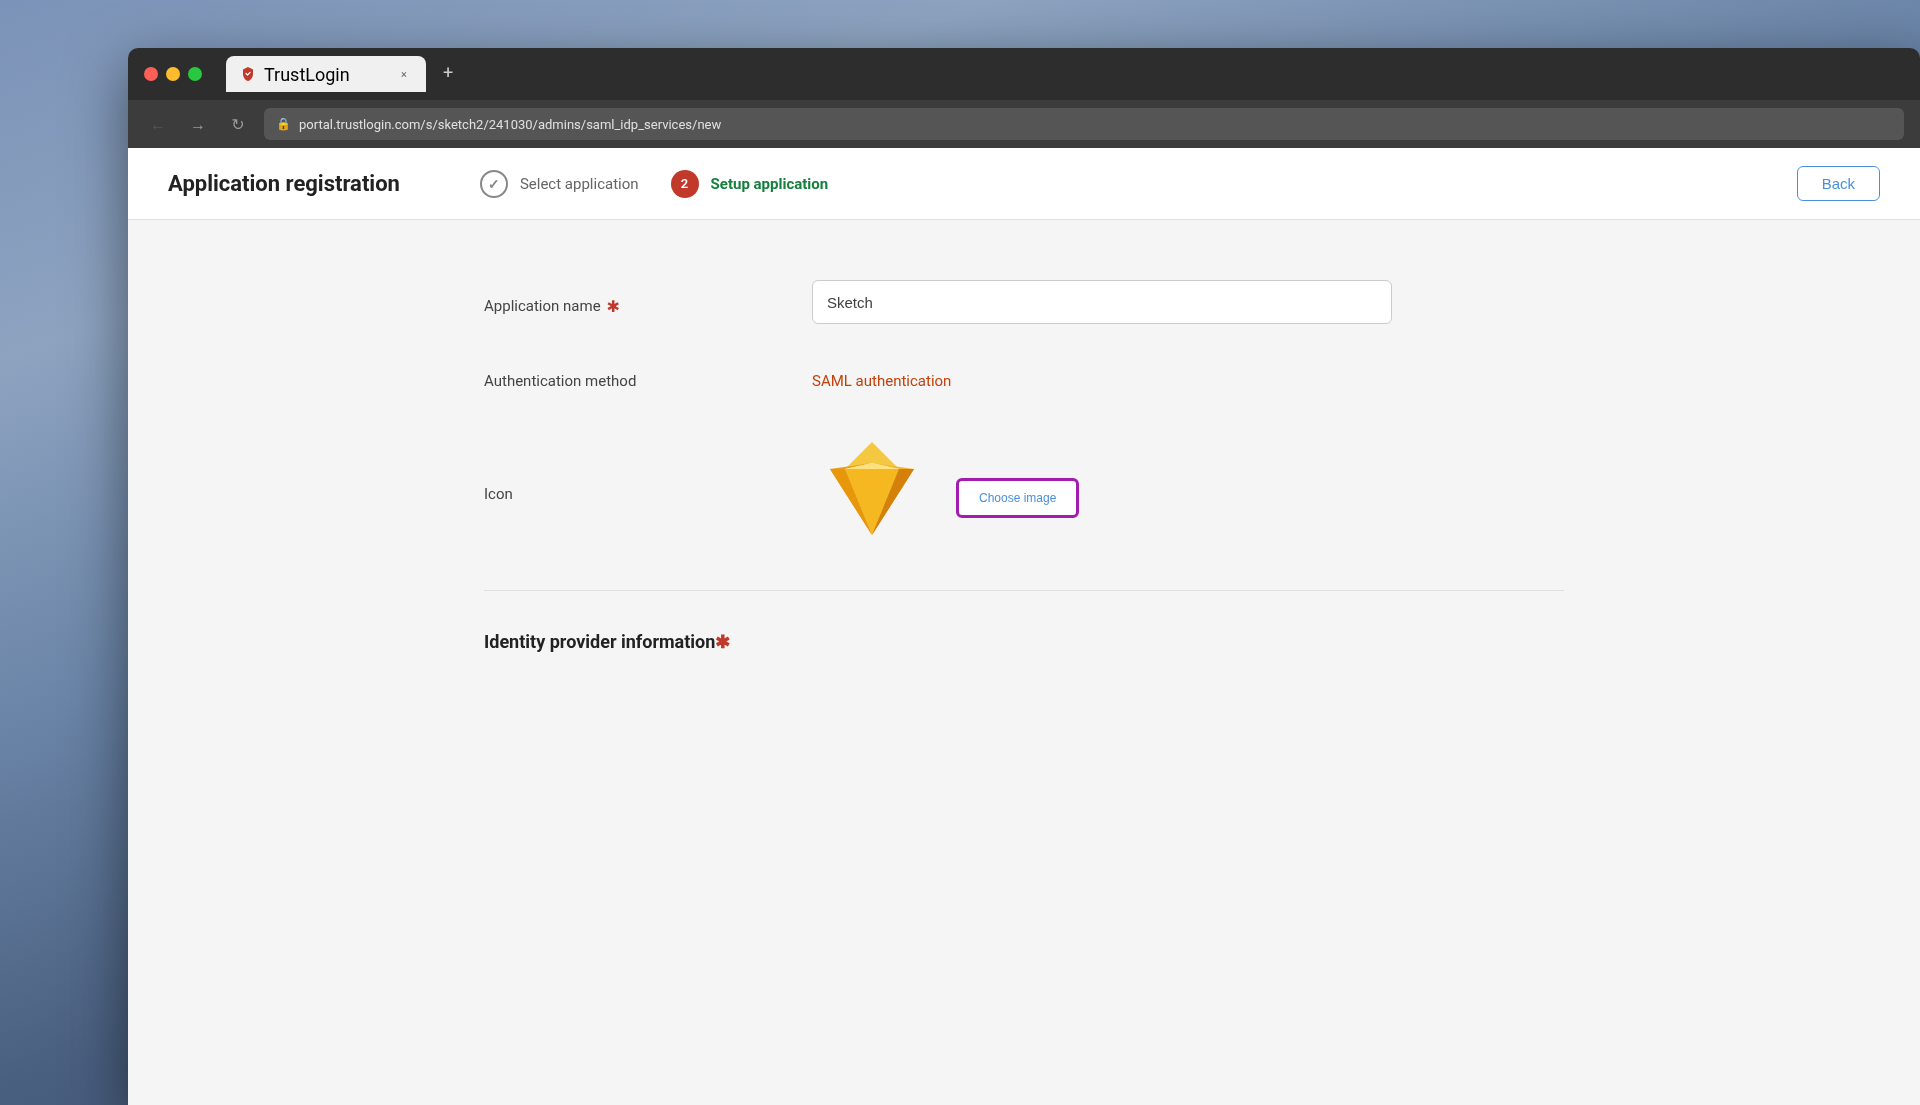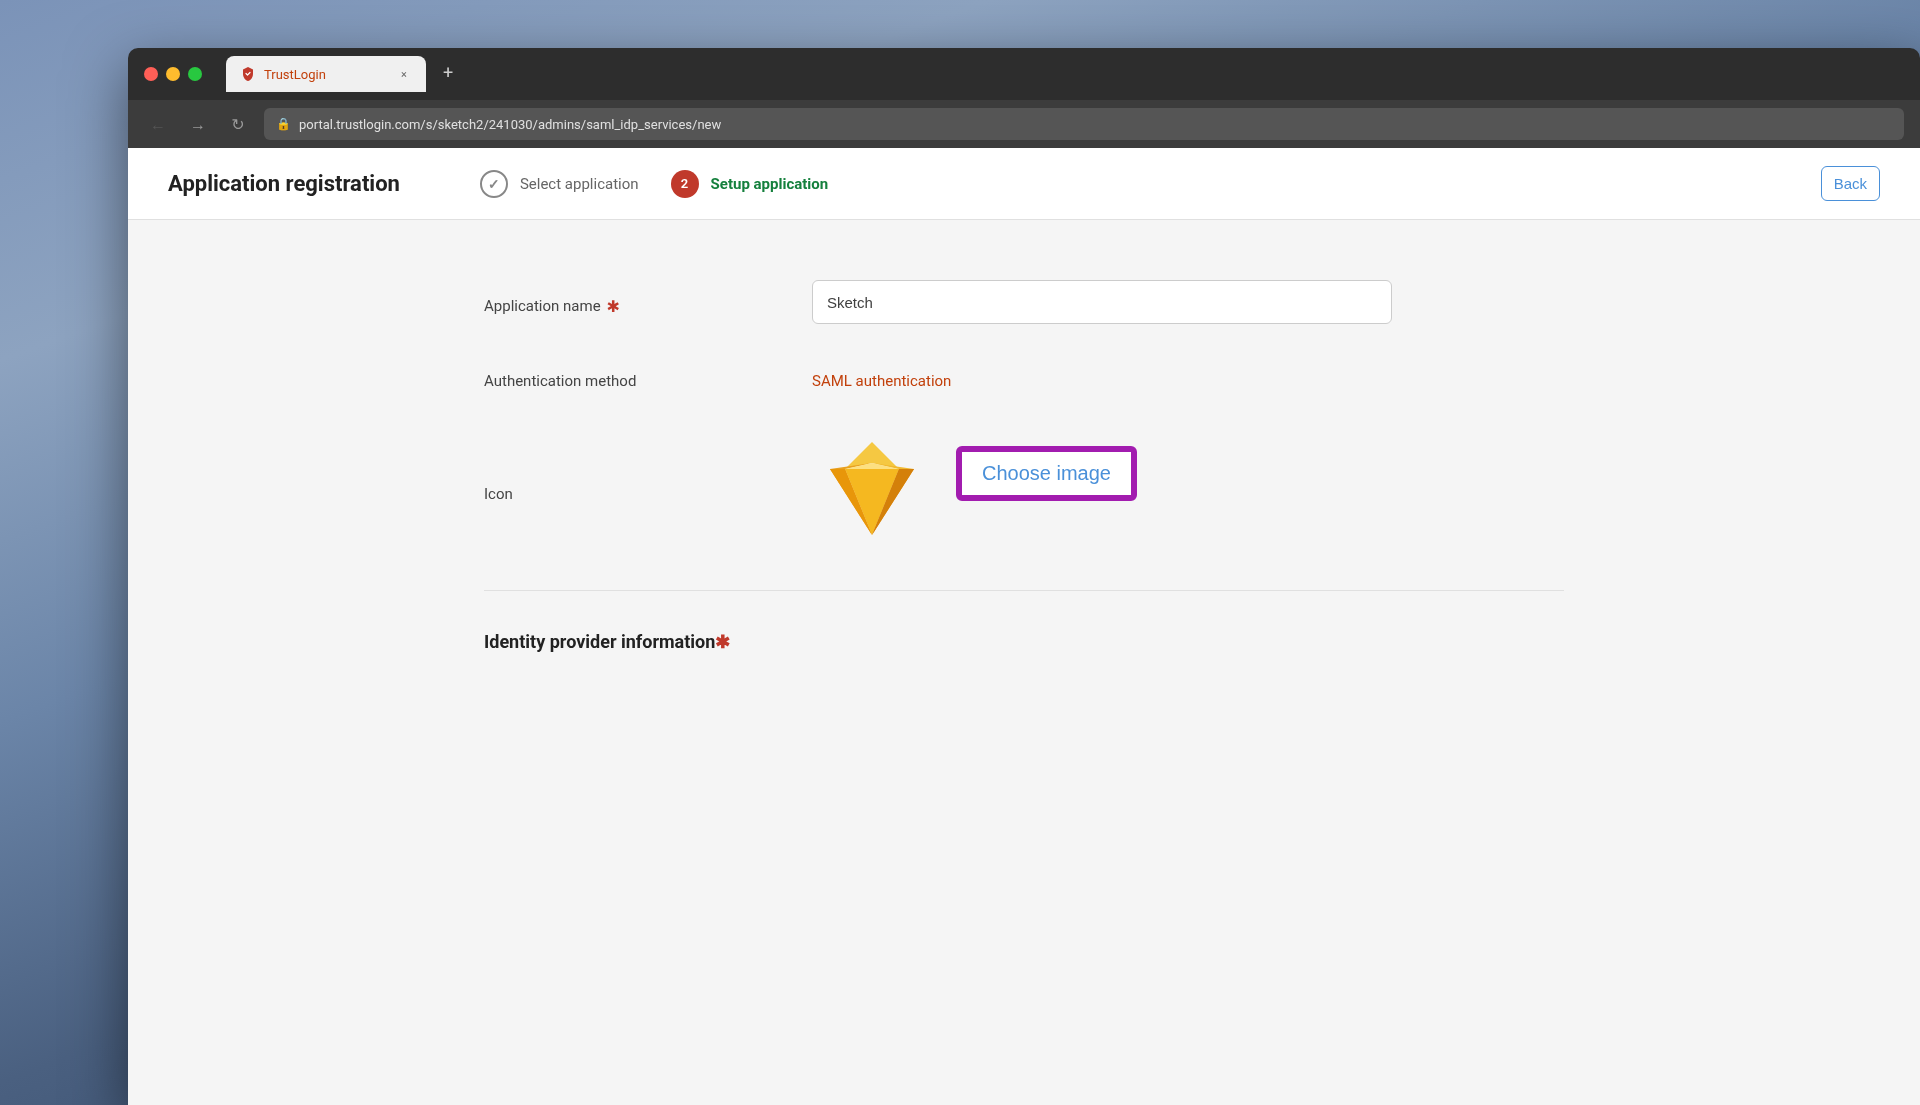--- a/index.html
+++ b/index.html
@@ -74,22 +74,22 @@
       align-items: center;
       gap: 8px;
       background: #f0f0f0;
       border-radius: 8px 8px 0 0;
       padding: 8px 14px;
       min-width: 200px;
       height: 36px;
     }
 
     .tab-title {
-      font-size: 13px;
-      color: #c2410c;
+      font-size: 18px;
+      color: #000000;
       flex: 1;
     }
 
     .tab-close {
       width: 16px;
       height: 16px;
       display: flex;
       align-items: center;
       justify-content: center;
       border-radius: 50%;
@@ -226,21 +226,21 @@
       color: #666;
     }
 
     .step-label.active {
       color: #15803d;
       font-weight: 700;
     }
 
     .header-back-btn {
       margin-left: auto;
-      padding: 8px 12px;
+      padding: 8px 24px;
       border: 1px solid #4a90d9;
       background: #fff;
       color: #4a90d9;
       border-radius: 6px;
       font-size: 15px;
       font-weight: 500;
       cursor: pointer;
     }
 
     
@@ -301,28 +301,28 @@
     }
 
     
     .sketch-icon {
       width: 120px;
       height: 120px;
     }
 
     .choose-image-btn {
       padding: 10px 20px;
-      border: 6px solid #a21caf;
+      border: 3px solid #a21caf;
       background: #fff;
       color: #4a90d9;
       border-radius: 6px;
-      font-size: 20px;
+      font-size: 12px;
       font-weight: 500;
       cursor: pointer;
-      margin-top: 16px;
+      margin-top: 48px;
       white-space: nowrap;
     }
 
     
     .section-divider {
       height: 1px;
       background: #e0e0e0;
       margin: 20px 60px;
     }
 

